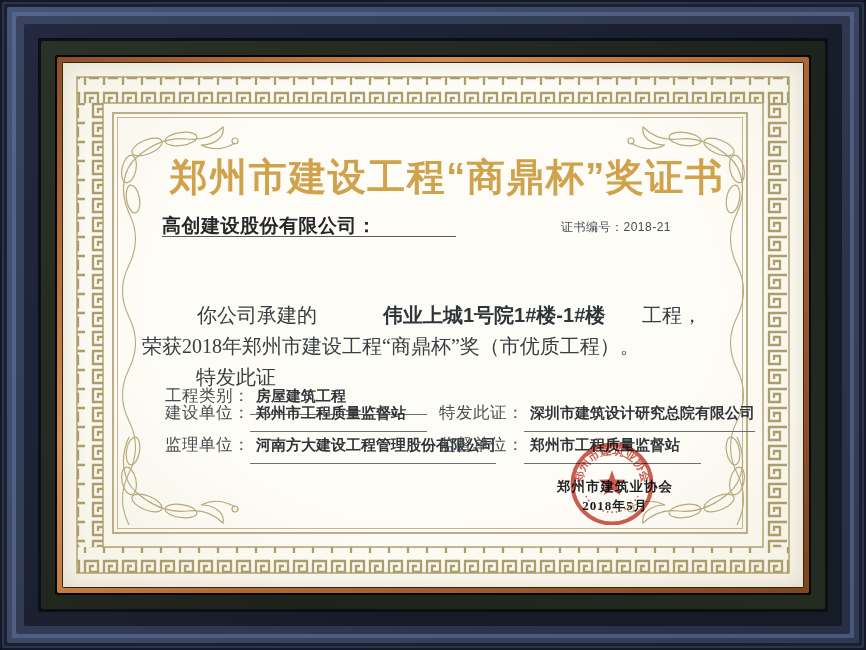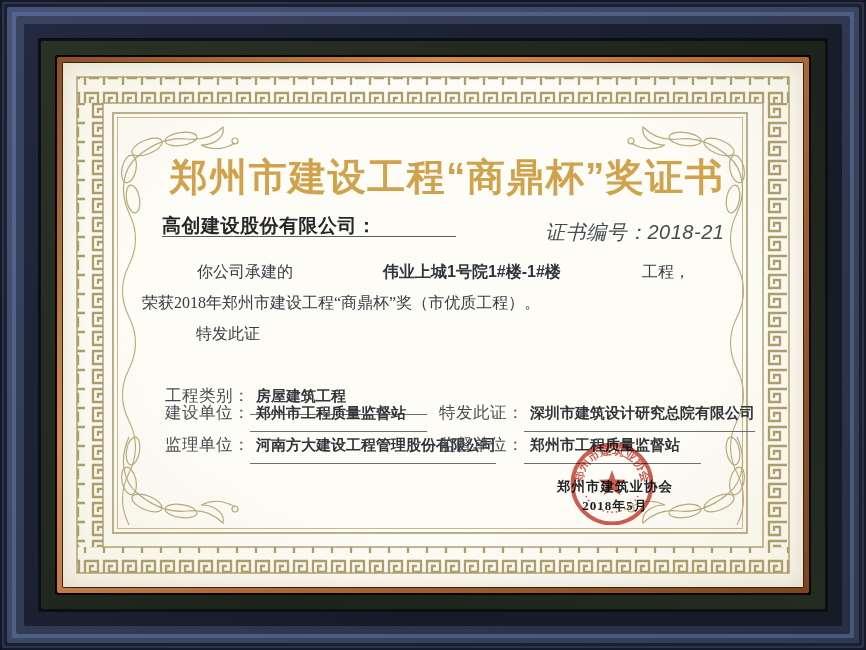--- a/index.html
+++ b/index.html
@@ -19,22 +19,22 @@
   .L11{inset:57px;background:linear-gradient(135deg,#8a4f26,#d08c55 30%,#b06a38 55%,#7c451f);}
   .L12{inset:62px;background:#38220f;}
   .paper{position:absolute;inset:63px;background:radial-gradient(ellipse at 50% 45%,#fdfcf6 55%,#f5f1e4 100%);
     box-shadow:inset 0 0 22px rgba(140,120,80,.20);overflow:hidden;}
   .deco{position:absolute;inset:0;width:100%;height:100%;}
   .abs{position:absolute;}
   .title{left:14px;top:89px;width:100%;text-align:center;font-size:38px;font-weight:bold;
     color:#d0a24c;letter-spacing:1.5px;white-space:nowrap;}
   .recipient{left:99px;top:150px;font-size:19px;font-weight:bold;color:#27272b;letter-spacing:.5px;}
   .recip-line{left:99px;top:173px;width:294px;border-bottom:1.6px solid #5b5b5e;height:0;}
-  .certno{left:482px;top:156px;font-size:20px;color:#454c51;letter-spacing:.5px;font-style:italic;}
-  .bodytxt{font-family:"Liberation Serif",serif;font-size:16px;color:#373d42;white-space:nowrap;}
+  .certno{left:498px;top:156px;font-size:12px;color:#454c51;letter-spacing:.5px;}
+  .bodytxt{font-family:"Liberation Serif",serif;font-size:20px;color:#373d42;white-space:nowrap;margin-top:40px;}
   .proj{font-family:"Liberation Sans",sans-serif;font-weight:bold;color:#2f353a;text-align:center;}
   .field{display:flex;align-items:baseline;white-space:nowrap;}
   .flabel{font-size:16.5px;color:#454c51;flex:none;letter-spacing:.5px;}
   .fvalue{flex:1;font-size:15px;font-weight:600;color:#303539;border-bottom:1.4px solid #6e6e70;
     padding:0 0 8px 6px;}
   .footer{width:180px;text-align:center;font-family:"Liberation Serif",serif;font-weight:bold;color:#1f2023;}
   .issuer{font-size:13.5px;letter-spacing:1px;}
   .idate{font-size:13px;letter-spacing:1px;}
   .stampbox{left:506px;top:376px;width:86px;height:86px;mix-blend-mode:multiply;}
 </style>

